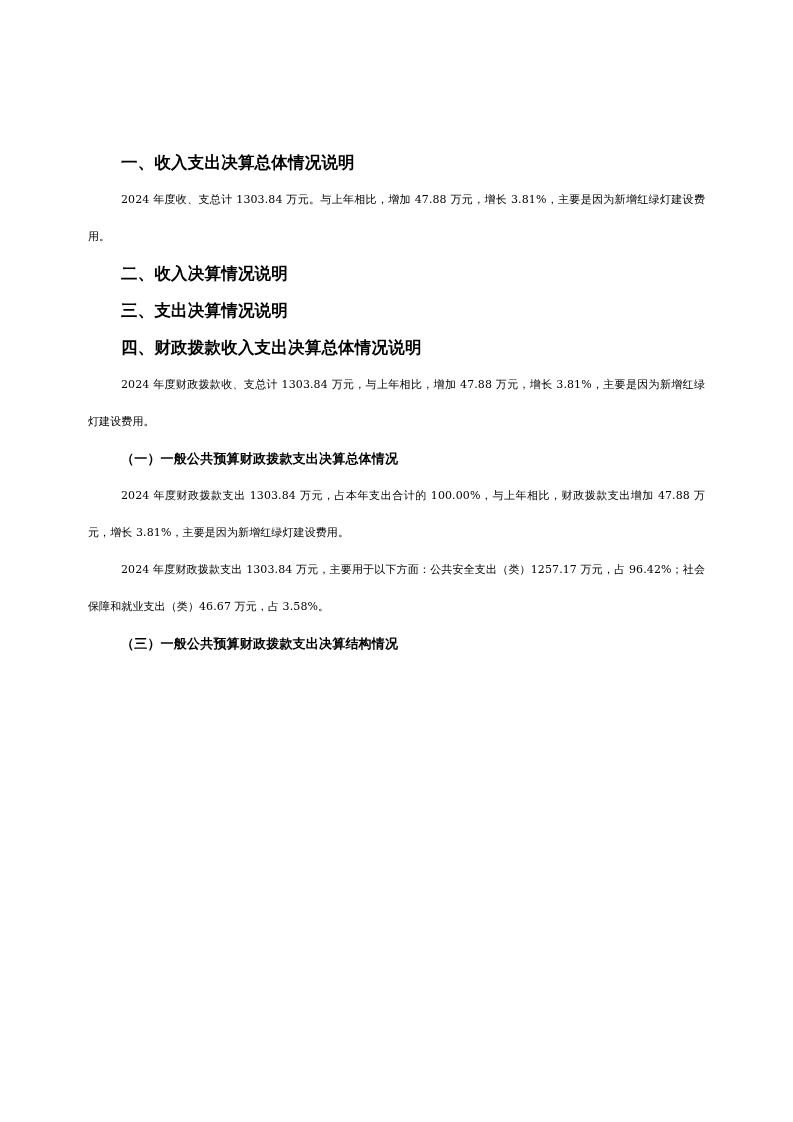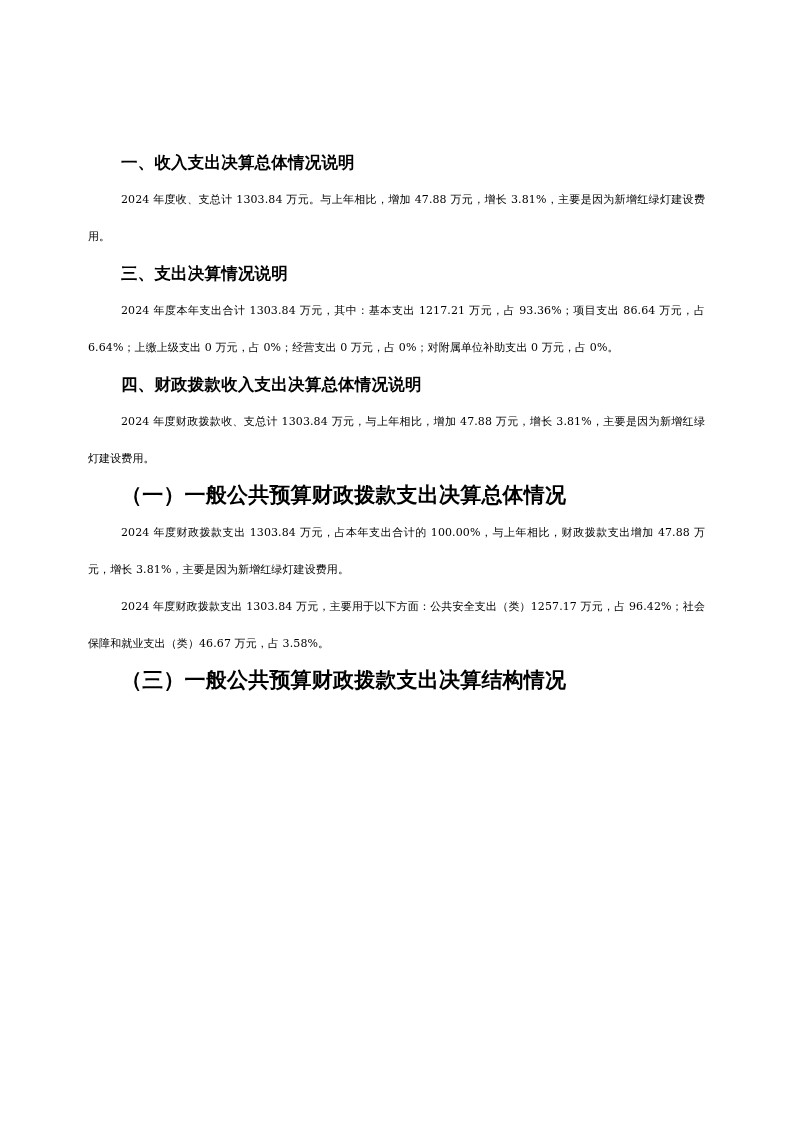--- a/index.html
+++ b/index.html
@@ -30,21 +30,21 @@
   h2.heading {
     font-size: 16.5px;
     line-height: 37px;
     font-weight: bold;
     margin: 0;
     text-indent: 33px;
     letter-spacing: 0.2px;
     font-family: "DejaVu Sans", "Liberation Sans", sans-serif;
   }
   h3.subheading {
-    font-size: 21px;
+    font-size: 13px;
     line-height: 37px;
     font-weight: bold;
     margin: 0;
     text-indent: 33px;
     letter-spacing: 0.2px;
     font-family: "DejaVu Sans", "Liberation Sans", sans-serif;
   }
   p.para {
     font-size: 11px;
     line-height: 37px;
@@ -55,22 +55,22 @@
     letter-spacing: 0.1px;
   }
 </style>
 </head>
 <body>
 
 <div class="page">
   <div class="doc-body" id="doc-body">
       <h2 class="heading">一、收入支出决算总体情况说明</h2>
       <p class="para">2024 年度收、支总计 1303.84 万元。与上年相比，增加 47.88 万元，增长 3.81%，主要是因为新增红绿灯建设费用。</p>
+      <h2 class="heading">二、收入决算情况说明</h2>
       <h2 class="heading">三、支出决算情况说明</h2>
-      <p class="para">2024 年度本年支出合计 1303.84 万元，其中：基本支出 1217.21 万元，占 93.36%；项目支出 86.64 万元，占 6.64%；上缴上级支出 0 万元，占 0%；经营支出 0 万元，占 0%；对附属单位补助支出 0 万元，占 0%。</p>
       <h2 class="heading">四、财政拨款收入支出决算总体情况说明</h2>
       <p class="para">2024 年度财政拨款收、支总计 1303.84 万元，与上年相比，增加 47.88 万元，增长 3.81%，主要是因为新增红绿灯建设费用。</p>
       <h3 class="subheading">（一）一般公共预算财政拨款支出决算总体情况</h3>
       <p class="para">2024 年度财政拨款支出 1303.84 万元，占本年支出合计的 100.00%，与上年相比，财政拨款支出增加 47.88 万元，增长 3.81%，主要是因为新增红绿灯建设费用。</p>
       <p class="para">2024 年度财政拨款支出 1303.84 万元，主要用于以下方面：公共安全支出（类）1257.17 万元，占 96.42%；社会保障和就业支出（类）46.67 万元，占 3.58%。</p>
       <h3 class="subheading">（三）一般公共预算财政拨款支出决算结构情况</h3>
     </div>
 </div>
 
 </body></html>

